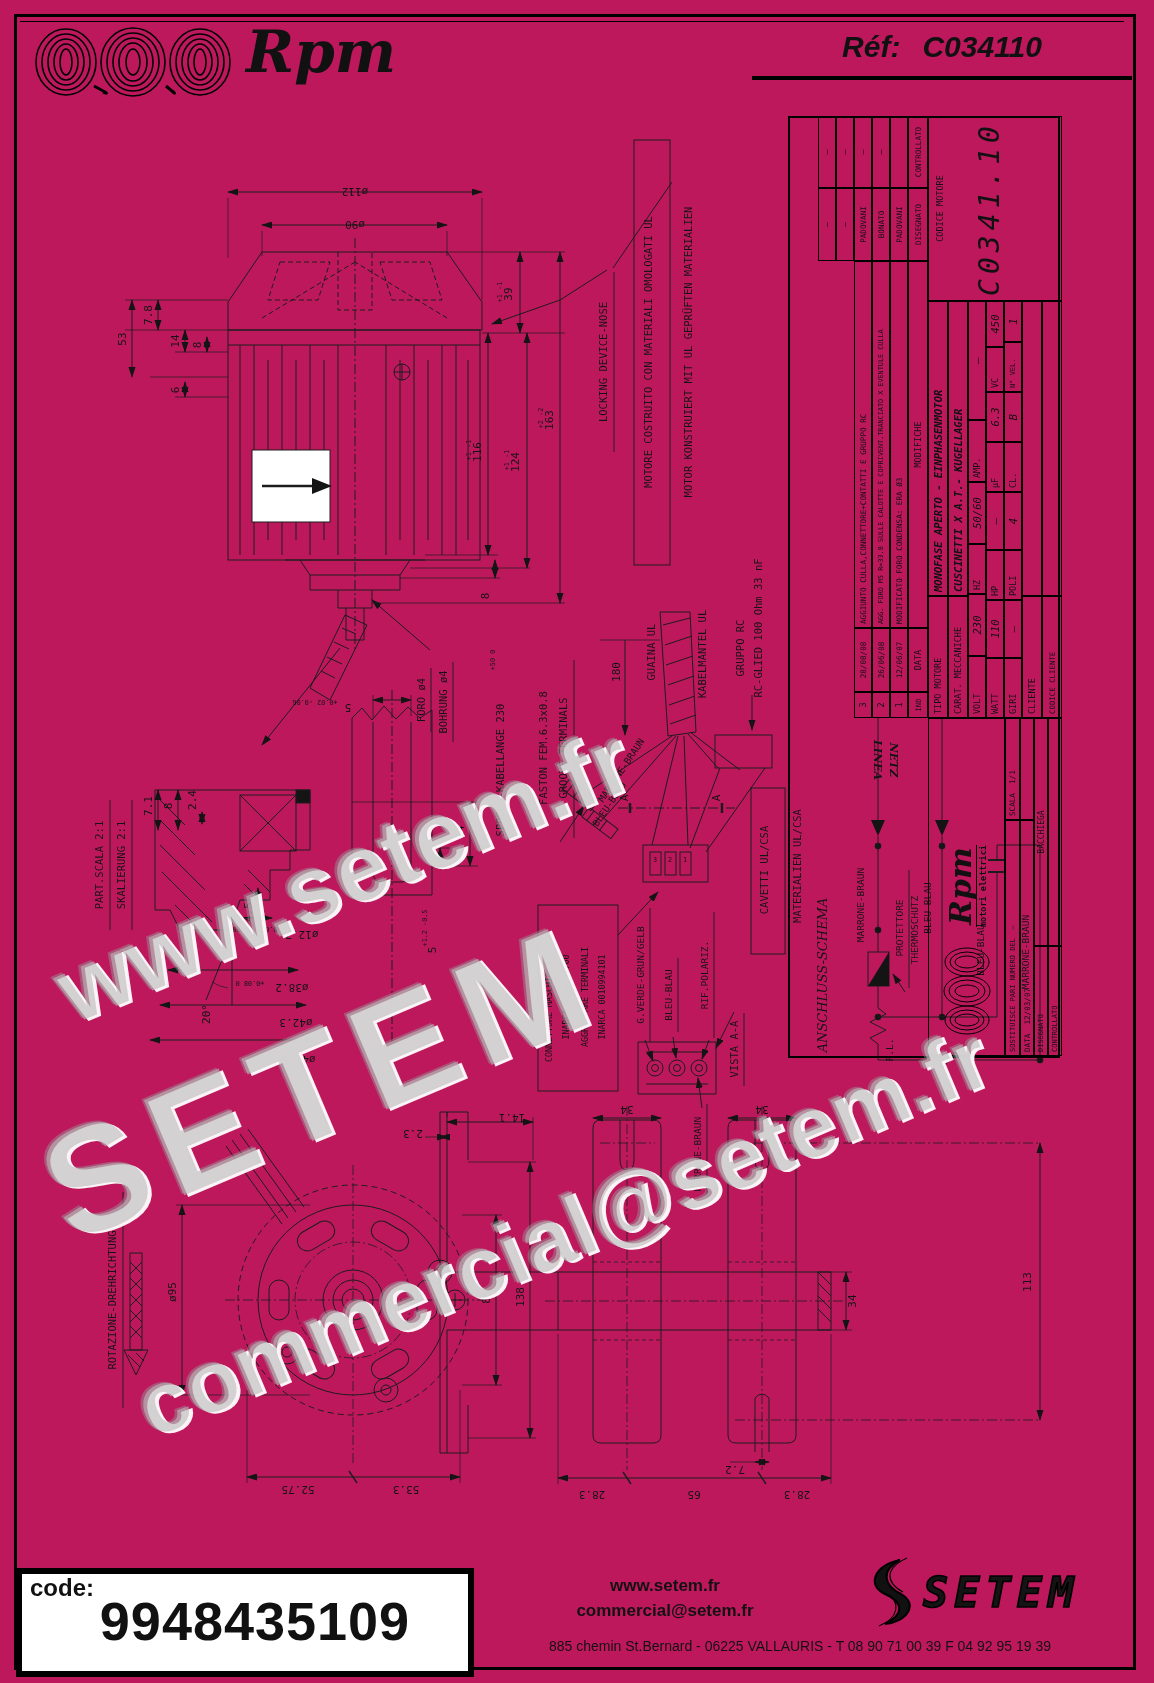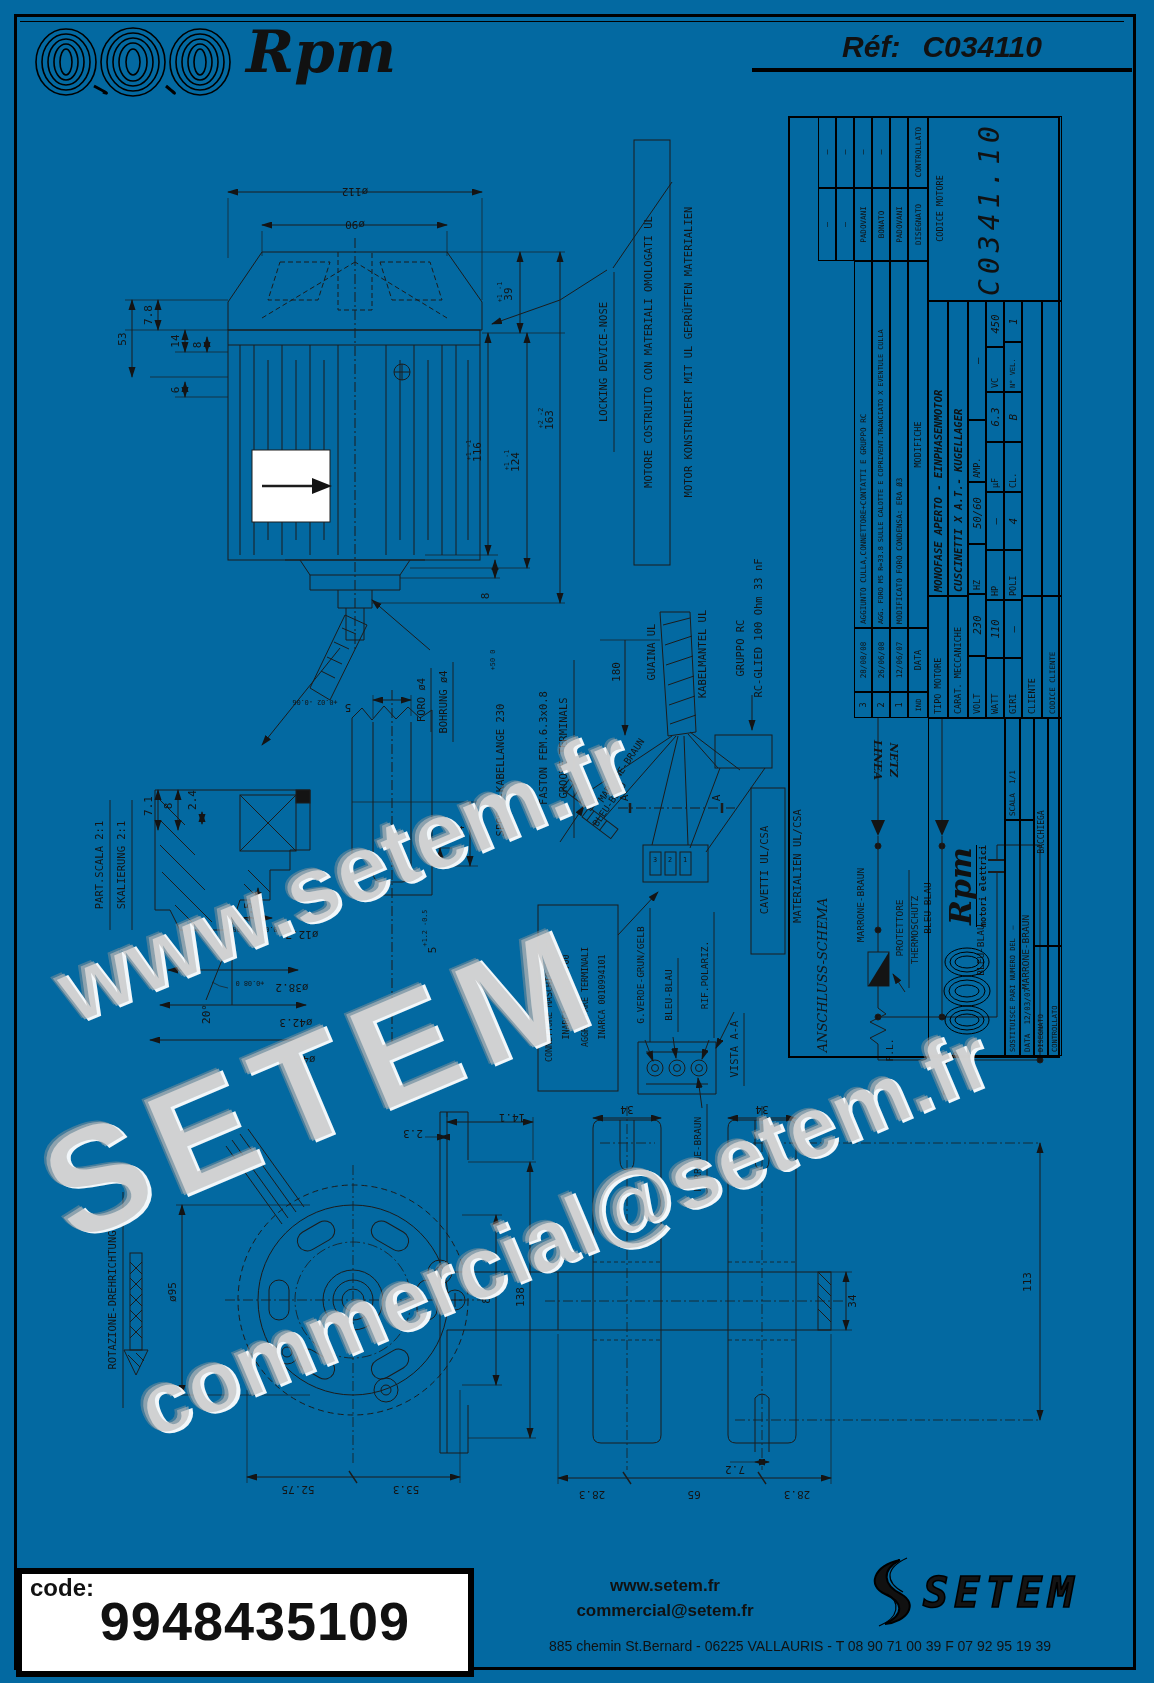--- a/index.html
+++ b/index.html
@@ -1,26 +1,26 @@
 <!DOCTYPE html>
 <html><head>
 <meta charset="utf-8">
 <style>
   html,body{margin:0;padding:0;background:#fff;width:1154px;height:1683px;overflow:hidden;}
   .abs{position:absolute;}
-  #page{position:relative;width:1154px;height:1683px;background:#0369a1;color:#111;
+  #page{position:relative;width:1154px;height:1683px;background:#be185d;color:#111;
         font-family:"DejaVu Sans Mono",monospace;}
   
   #frame{left:14px;top:14px;width:1116px;height:1650px;border:3px solid #000;z-index:1;}
   #frame-inner{left:20px;top:21px;width:1104px;height:1px;background:#000;z-index:1;}
   
   #brand-script{left:246px;top:18px;font:bold italic 58px "DejaVu Serif",serif;z-index:2;}
   #ref-box{left:752px;top:30px;width:380px;text-align:center;
            font:bold italic 30px "Liberation Sans",sans-serif;border-bottom:4px solid #000;
-           padding-bottom:4px;z-index:2;}
+           padding-bottom:12px;z-index:2;}
   #ref-box .rv{margin-left:22px;}
   
   .wm{z-index:6;pointer-events:none;color:rgba(185,185,185,.62);
       font-family:"Liberation Sans",sans-serif;font-weight:bold;
       text-shadow:3px 3px 0 rgba(255,255,255,.95), -2px -2px 0 rgba(150,150,150,.45);
       transform-origin:left center;white-space:nowrap;}
   
   #tb-wrap{left:788px;top:116px;width:272px;height:942px;z-index:3;}
   #tb{position:absolute;left:0;top:0;width:942px;height:272px;
       transform:rotate(-90deg) translateX(-942px);transform-origin:top left;
@@ -636,21 +636,21 @@
 
   <div class="abs wm" style="left:60px;top:940px;font-size:95px;transform:rotate(-23deg)">www.setem.fr</div>
   <div class="abs wm" style="left:50px;top:1110px;font-size:150px;letter-spacing:14px;transform:rotate(-23deg)">SETEM</div>
   <div class="abs wm" style="left:140px;top:1360px;font-size:88px;transform:rotate(-23deg)">commercial@setem.fr</div>
 
   <div class="abs" id="code-box"></div>
   <div class="abs" id="code-label">code:</div>
   <div class="abs" id="code-value">9948435109</div>
   <div class="abs" id="site">www.setem.fr</div>
   <div class="abs" id="email">commercial@setem.fr</div>
-  <div class="abs" id="address">885 chemin St.Bernard  -  06225 VALLAURIS  -  T 08 90 71 00 39   F 07 92 95 19 39</div>
+  <div class="abs" id="address">885 chemin St.Bernard  -  06225 VALLAURIS  -  T 08 90 71 00 39   F 04 92 95 19 39</div>
   <svg class="abs" id="setem-logo" width="285" height="85">
     <g fill="none" stroke="#000">
       <path d="M45 8 C18 14 12 34 30 42 C48 50 50 62 30 72 C52 70 64 52 46 42 C28 33 26 18 45 8 Z" stroke-width="2" fill="#111"></path>
       <path d="M52 6 C30 16 30 30 48 40 M24 74 C44 66 46 50 32 42" stroke-width="1.2"></path>
     </g>
     <text x="68" y="55" font-family="Liberation Sans, sans-serif" font-size="42" font-weight="bold" font-style="italic" letter-spacing="6" fill="#fff" stroke="#000" stroke-width="1.6">SETEM</text>
   </svg>
 
 </div>
 

